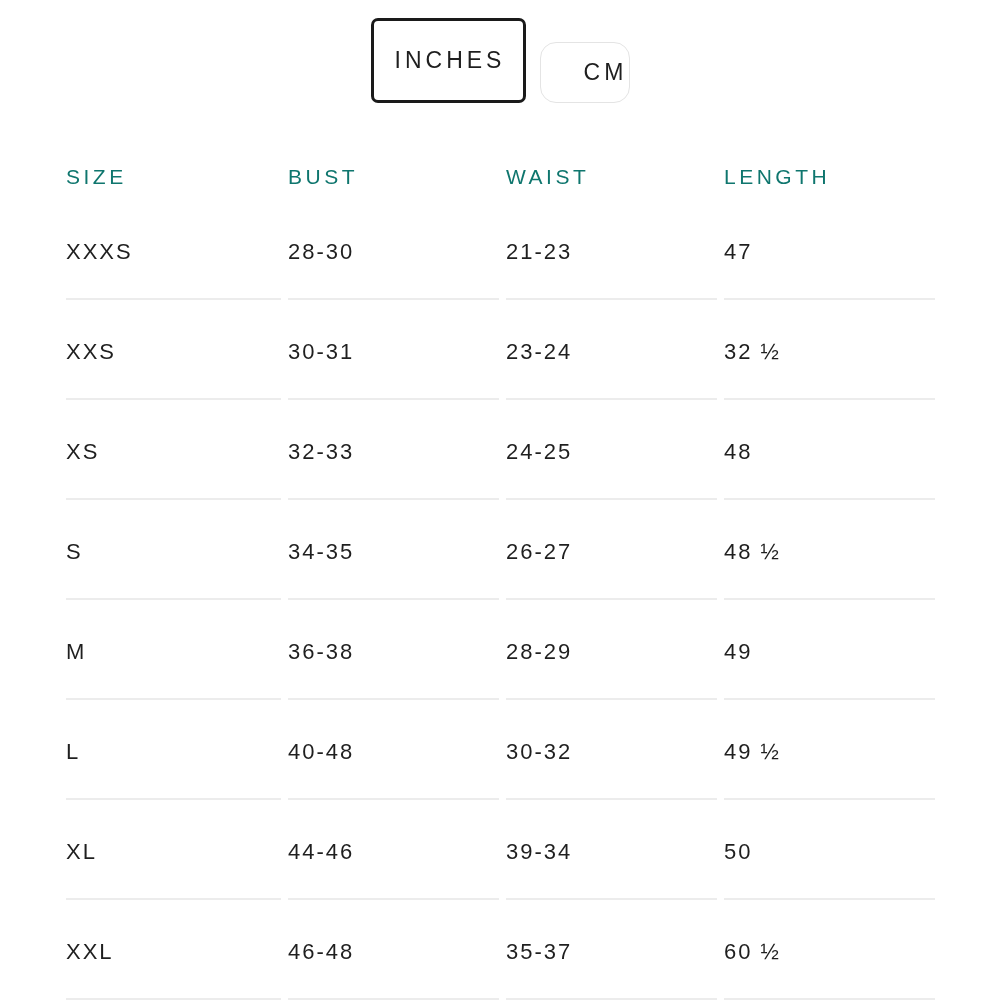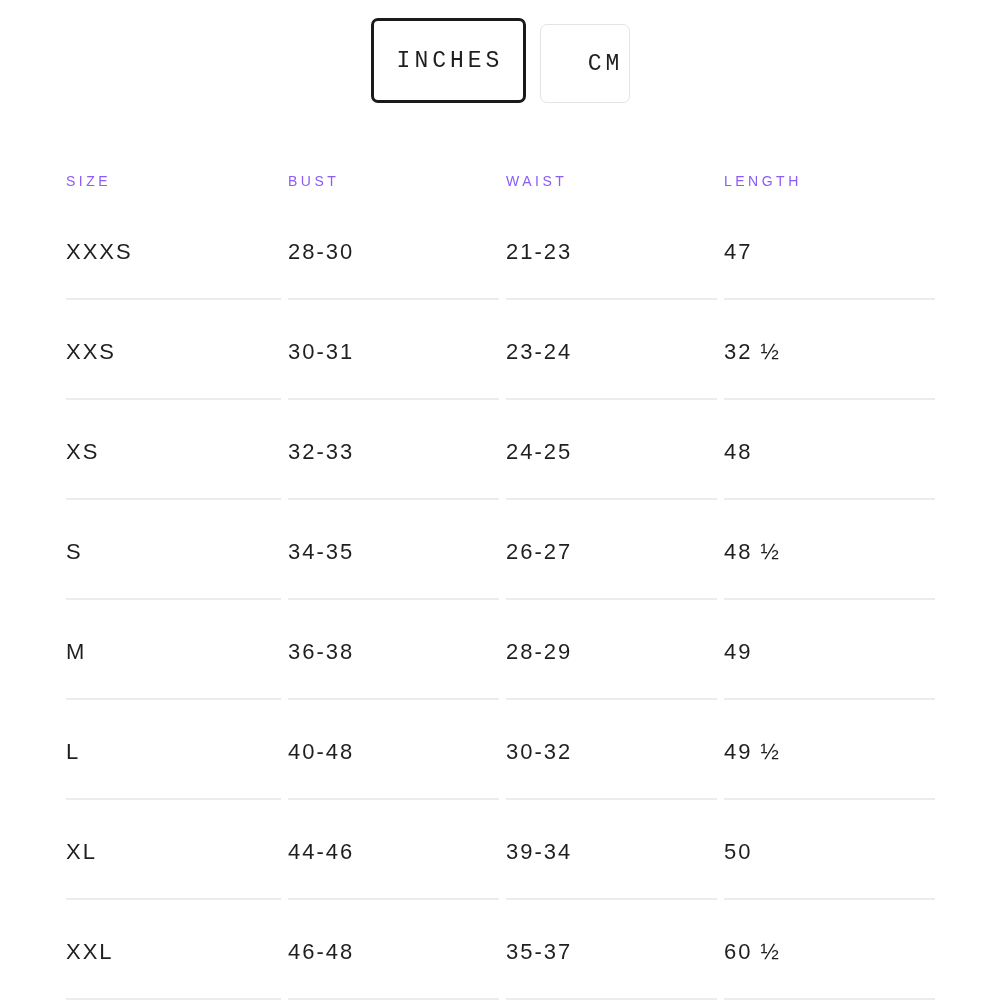--- a/index.html
+++ b/index.html
@@ -19,60 +19,60 @@
   
   .unit-toggle {
     display: flex;
     justify-content: center;
     align-items: flex-end;
     gap: 14px;
     padding-top: 18px;
   }
   .unit-btn {
     background: #ffffff;
-    font-family: Liberation Mono, monospace;
+    font-family: Liberation Sans, sans-serif;
     font-size: 23px;
     letter-spacing: 4px;
     color: #1f1f1f;
     display: flex;
     align-items: center;
     justify-content: center;
     cursor: pointer;
     text-indent: 4px; 
   }
   .unit-btn.selected {
     width: 155px;
     height: 85px;
     border: 3px solid #1a1a1a;
     border-radius: 7px;
   }
   .unit-btn.unselected {
     width: 90px;
-    height: 79px;
+    height: 61px;
     border: 1px solid #e4e4e4;
-    border-radius: 7px;
+    border-radius: 16px;
     padding-left: 38px;
   }
 
   
   .size-table {
     display: grid;
     grid-template-columns: 215px 211px 211px 211px;
     column-gap: 7px;
     margin-left: 66px;
     width: 866px;
   }
   .th {
     height: 97px;
     display: flex;
     align-items: flex-end;
     padding-bottom: 11px;
-    font-size: 14px;
+    font-size: 21px;
     letter-spacing: 3.5px;
-    color: #8b5cf6;
+    color: #0f766e;
   }
   .td {
     height: 100px;
     display: flex;
     align-items: center;
     padding-top: 6px;
     font-size: 22px;
     letter-spacing: 2px;
     color: #1f1f1f;
     border-bottom: 2px solid #ececec;

